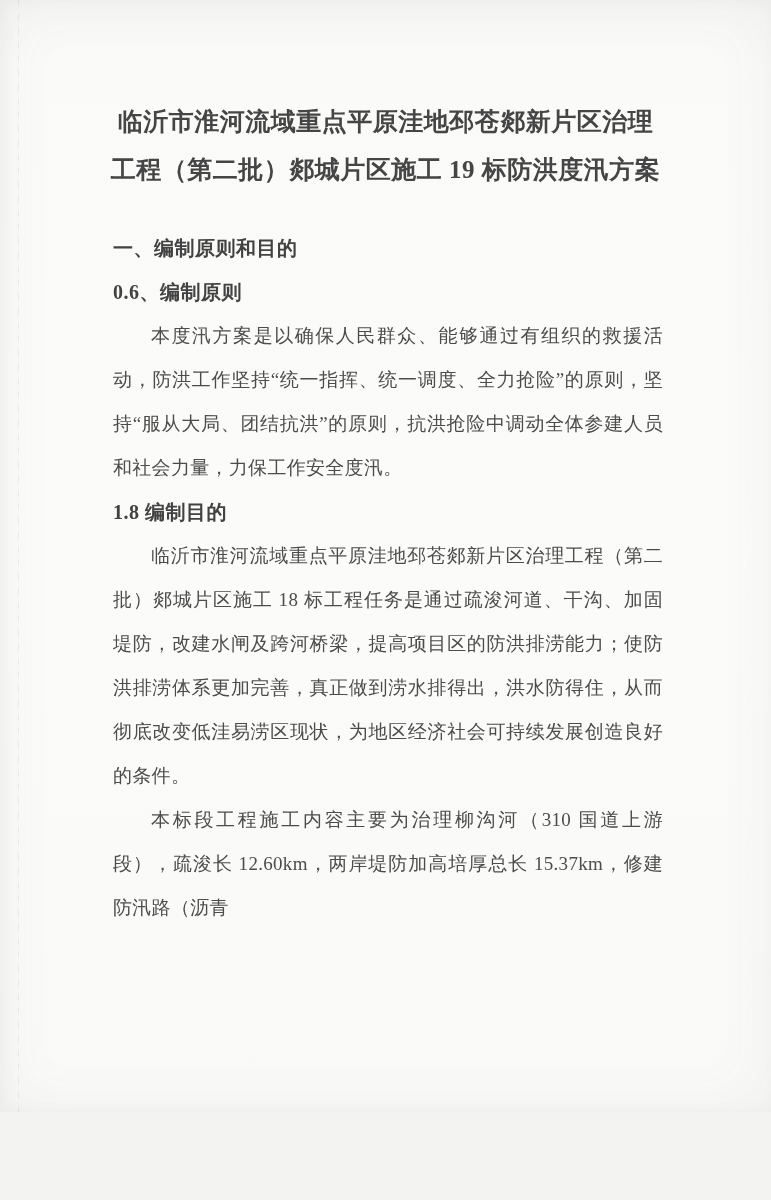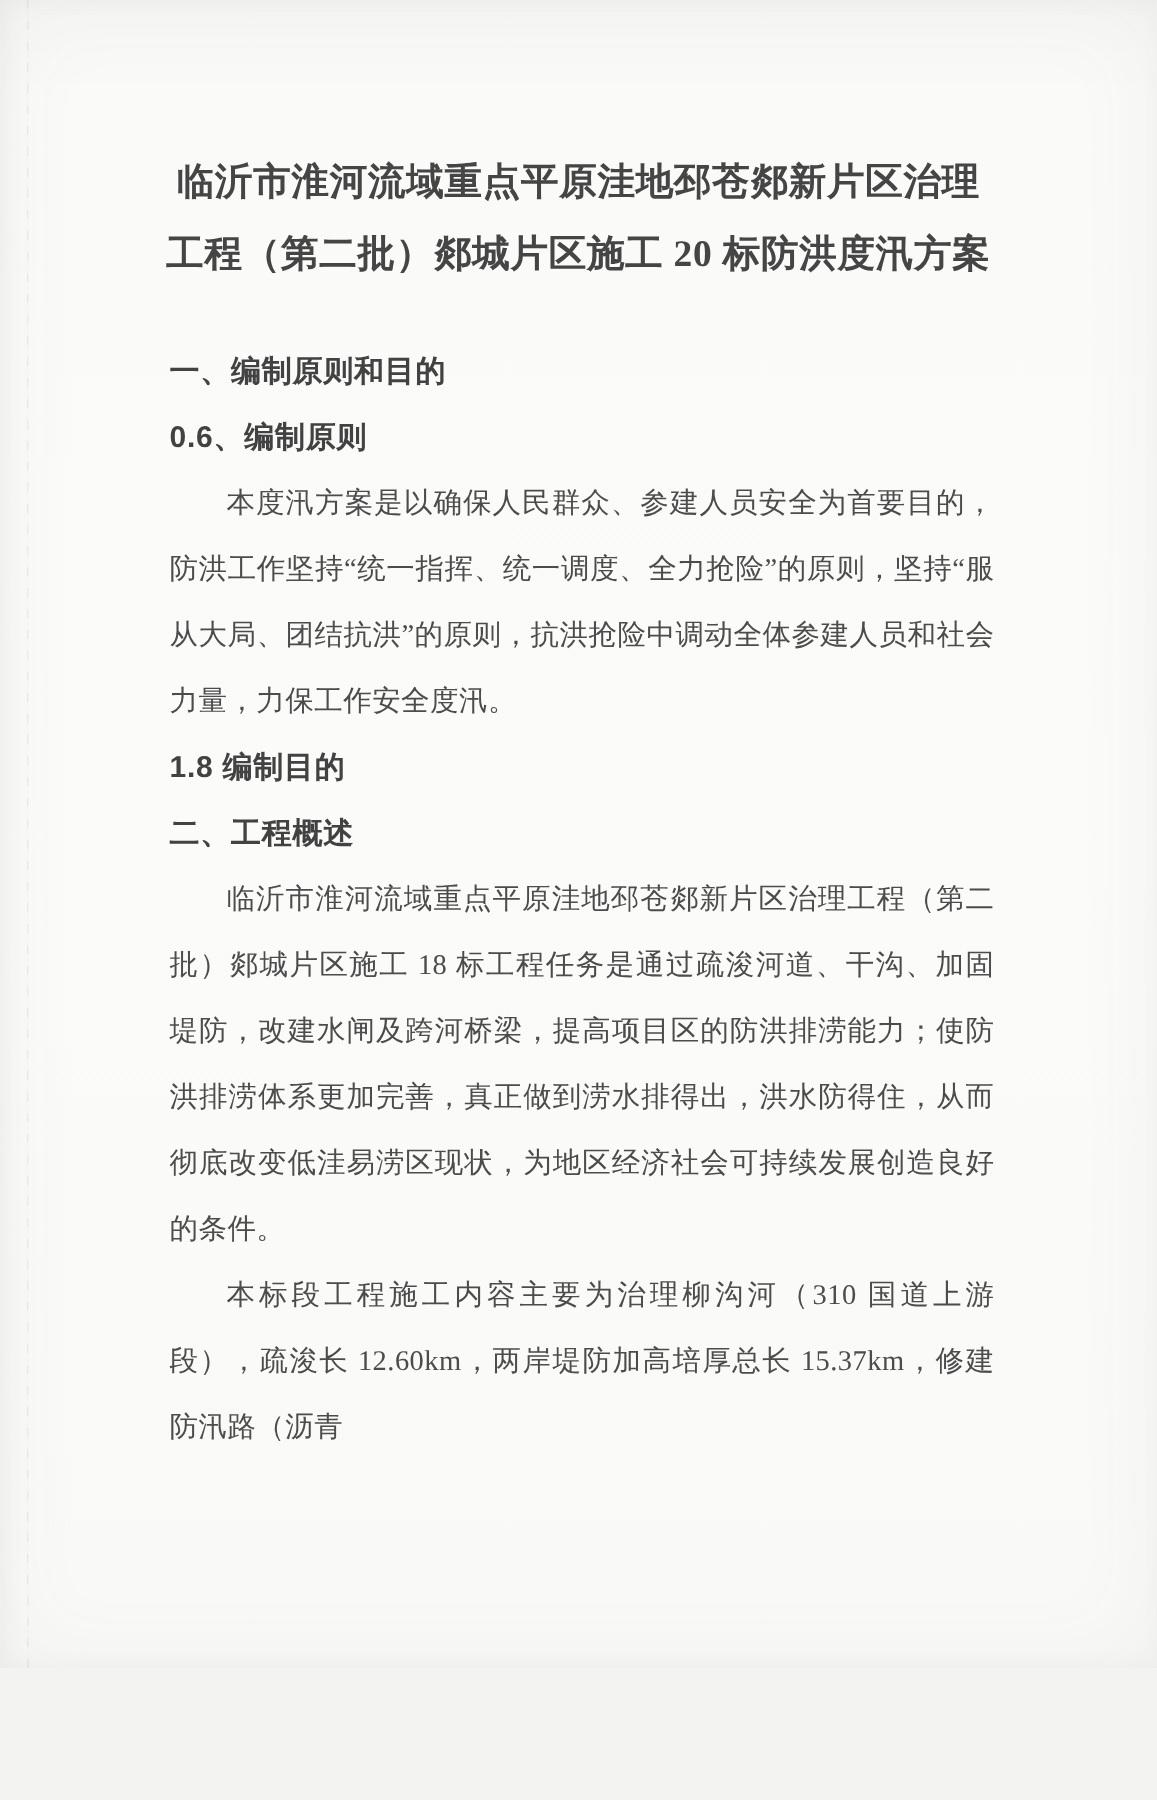--- a/index.html
+++ b/index.html
@@ -39,21 +39,21 @@
     color: #454545;
     letter-spacing: 0.5px;
   }
   .title-line {
     line-height: 48px;
   }
   .content {
     margin: 32px 108px 0 113px;
   }
   .h-major, .h-minor {
-    font-family: Liberation Sans, sans-serif;
+    font-family: Liberation Serif, serif;
     font-weight: 700;
     font-size: 20px;
     color: #424242;
     line-height: 44px;
     margin: 0;
     letter-spacing: 0.5px;
   }
   p.body-para {
     font-size: 19px;
     line-height: 44px;
@@ -64,34 +64,33 @@
     letter-spacing: 0.3px;
   }
 </style>
 </head>
 <body>
 
 <div class="page">
 
   <div class="doc-title">
     <div class="title-line">临沂市淮河流域重点平原洼地邳苍郯新片区治理</div>
-    <div class="title-line">工程（第二批）郯城片区施工 20 标防洪度汛方案</div>
+    <div class="title-line">工程（第二批）郯城片区施工 19 标防洪度汛方案</div>
   </div>
 
   <div class="content">
 
     <h2 class="h-major">一、编制原则和目的</h2>
 
     <h3 class="h-minor">0.6、编制原则</h3>
 
-    <p class="body-para">本度汛方案是以确保人民群众、参建人员安全为首要目的，防洪工作坚持“统一指挥、统一调度、全力抢险”的原则，坚持“服从大局、团结抗洪”的原则，抗洪抢险中调动全体参建人员和社会力量，力保工作安全度汛。</p>
+    <p class="body-para">本度汛方案是以确保人民群众、能够通过有组织的救援活动，防洪工作坚持“统一指挥、统一调度、全力抢险”的原则，坚持“服从大局、团结抗洪”的原则，抗洪抢险中调动全体参建人员和社会力量，力保工作安全度汛。</p>
 
     <h3 class="h-minor">1.8 编制目的</h3>
 
 
-    <h2 class="h-major">二、工程概述</h2>
 
     <p class="body-para">临沂市淮河流域重点平原洼地邳苍郯新片区治理工程（第二批）郯城片区施工 18 标工程任务是通过疏浚河道、干沟、加固堤防，改建水闸及跨河桥梁，提高项目区的防洪排涝能力；使防洪排涝体系更加完善，真正做到涝水排得出，洪水防得住，从而彻底改变低洼易涝区现状，为地区经济社会可持续发展创造良好的条件。</p>
 
     <p class="body-para">本标段工程施工内容主要为治理柳沟河（310 国道上游段），疏浚长 12.60km，两岸堤防加高培厚总长 15.37km，修建防汛路（沥青</p>
 
   </div>
 </div>
 
 </body></html>

